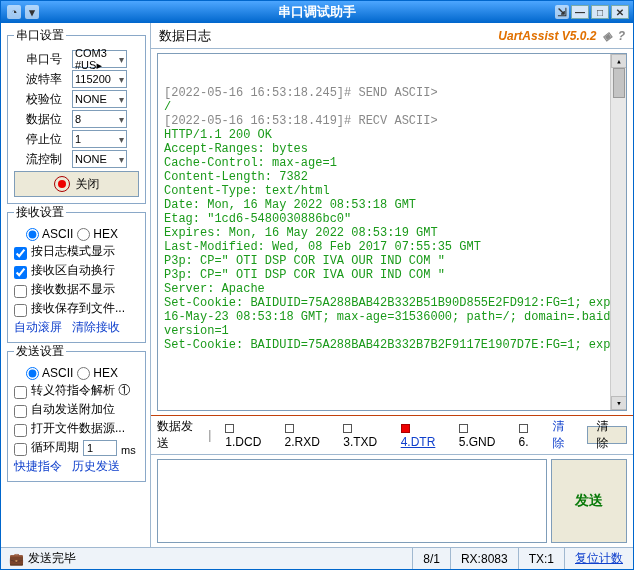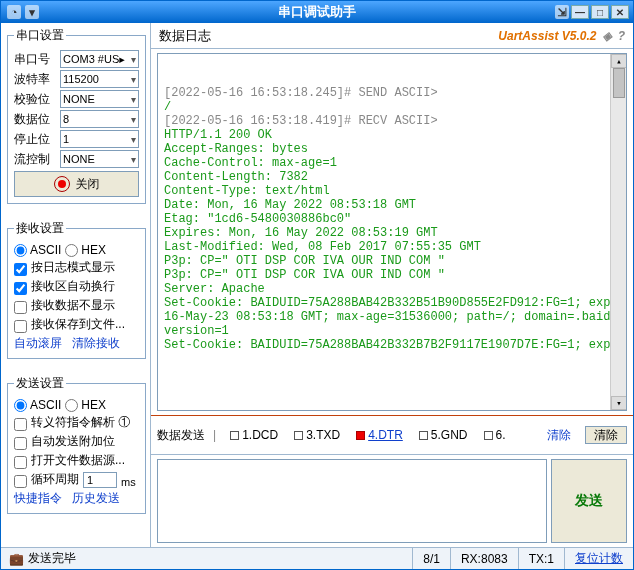--- a/index.html
+++ b/index.html
@@ -5,25 +5,25 @@
   * { box-sizing: border-box; margin: 0; padding: 0; }
   body { font-family: "SimSun", "宋体", sans-serif; font-size: 12px; background: #fff; }
   .window { width: 634px; height: 570px; border: 1px solid #0066cc; display: flex; flex-direction: column; position: relative; }
   .titlebar { height: 22px; background: linear-gradient(#4da6ff, #0066cc); display: flex; align-items: center; color: #fff; font-weight: bold; position: relative; }
   .titlebar .tleft { display:flex; align-items:center; gap:4px; padding-left:6px;}
   .titlebar .ttitle { position:absolute; left:50%; transform:translateX(-50%); font-size:13px; }
   .titlebar .tright { margin-left:auto; display:flex; gap:2px; padding-right:4px; align-items:center;}
   .tricon { width:14px; height:14px; display:inline-flex; align-items:center; justify-content:center; font-size:11px; color:#333; background:rgba(255,255,255,.6); border-radius:2px;}
   .winbtn { width:18px; height:14px; background:#d6e6f7; border:1px solid #7aa; font-size:10px; display:flex; align-items:center; justify-content:center; color:#333; cursor:default;}
   .body { flex:1; display:flex; background:#fff; overflow:hidden;}
-  .leftcol { width:150px; border-right:1px solid #a0b8d0; padding:4px 4px 4px 6px; display:flex; flex-direction:column; gap:16px; overflow:hidden;}
+  .leftcol { width:150px; border-right:1px solid #a0b8d0; padding:4px 4px 4px 6px; display:flex; flex-direction:column; gap:0; overflow:hidden;}
   .rightcol { flex:1; display:flex; flex-direction:column; overflow:hidden;}
   fieldset { border:1px solid #8aa8c8; padding:4px 6px 6px 6px; }
   legend { color:#000; font-size:12px; padding:0 2px; }
-  .row { display:flex; align-items:flex-end; margin:2px 0; gap:4px;}
+  .row { display:flex; align-items:flex-end; margin:2px 12px; gap:4px;}
   .row label.lbl { width:42px; color:#000; }
   .combo { flex:1; height:18px; border:1px solid #7f9db9; background:#fff; font-size:11px; padding:0 2px; display:flex; align-items:center; position:relative;}
   .combo::after { content:"▾"; position:absolute; right:2px; font-size:10px; color:#555;}
   .bigbtn { margin-top:3px; height:26px; display:flex; align-items:center; justify-content:center; gap:6px; border:1px solid #7f9db9; background:#ece9d8; cursor:default;}
   .reddot { width:16px; height:16px; border:1px solid #a00; border-radius:50%; display:flex; align-items:center; justify-content:center;}
   .reddot::after { content:""; width:8px; height:8px; background:#e00; border-radius:50%;}
   .chk { display:flex; align-items:flex-end; gap:4px; margin:2px 0;}
   .chk input { width:13px; height:13px;}
   .radio { display:flex; align-items:center; gap:3px;}
   .linkrow { margin-top:2px; }
@@ -196,20 +196,21 @@
           <div class="arr" style="top:0">▴</div>
           <div class="thumb"></div>
           <div class="arr" style="bottom:0">▾</div>
         </div>
       </div>
 
       <div class="sendhdr">
         <span>数据发送</span>
         <span class="hdrsep">|</span>
         <span class="pill"><span class="sq"></span><span>1.DCD</span></span>
+        <span class="pill"><span class="sq"></span><span>2.RXD</span></span>
         <span class="pill"><span class="sq"></span><span>3.TXD</span></span>
         <span class="pill dtr"><span class="sq red"></span><span>4.DTR</span></span>
         <span class="pill"><span class="sq"></span><span>5.GND</span></span>
         <span class="pill"><span class="sq"></span><span>6.</span></span>
         <span class="sep"></span>
         <span class="link">清除</span>
         <span style="width:6px"></span>
         <span class="clearbtn">清除</span>
       </div>
 

